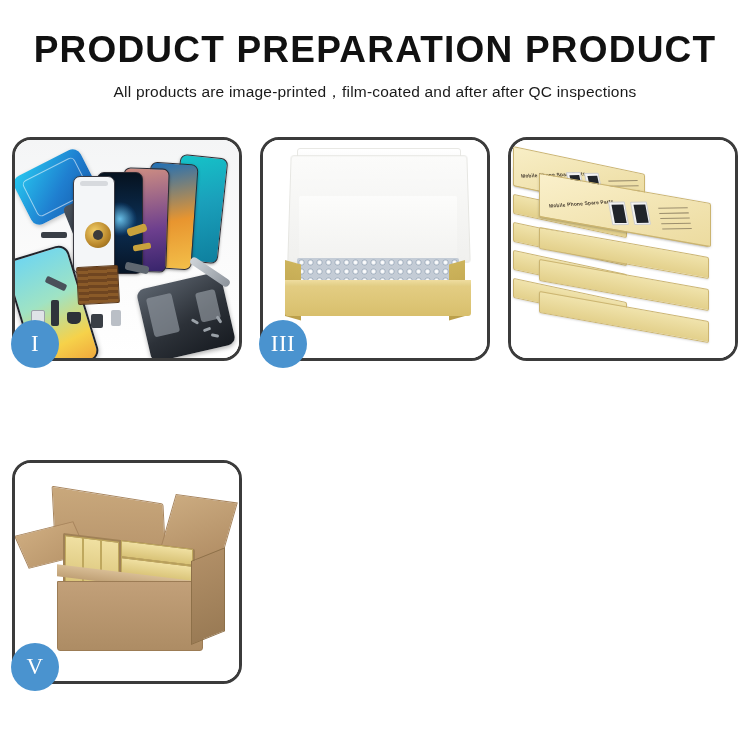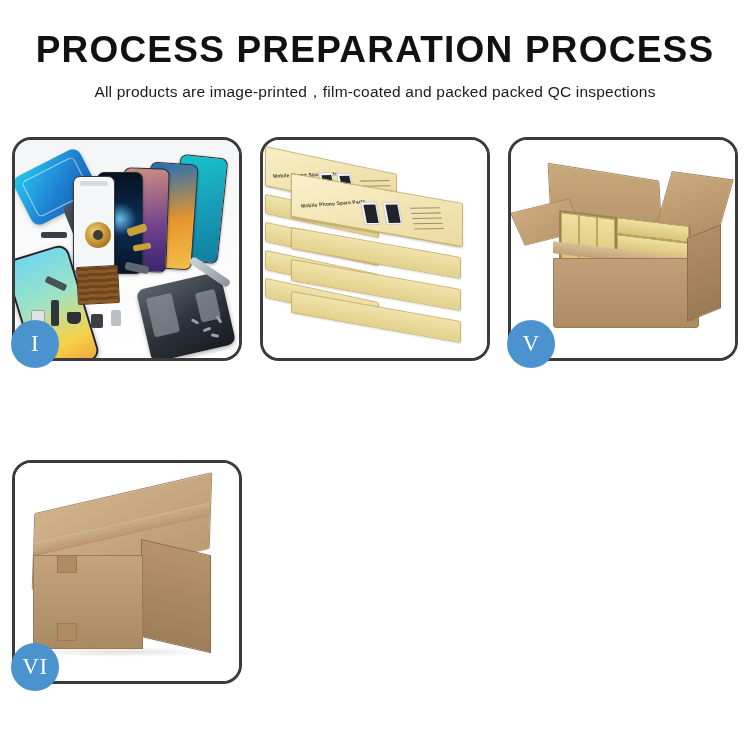--- a/index.html
+++ b/index.html
@@ -339,22 +339,22 @@
     position:absolute;left:14px;bottom:24px;width:186px;height:10px;
     background:radial-gradient(ellipse at center,rgba(0,0,0,.12),transparent 70%);
   }
 </style>
 </head>
 <body>
 
 <div class="page">
 
   <div class="header">
-    <div class="title">PROCESS PREPARATION PROCESS</div>
-    <div class="subtitle">All products are image-printed，film-coated and packed packed QC inspections</div>
+    <div class="title">PRODUCT PREPARATION PRODUCT</div>
+    <div class="subtitle">All products are image-printed，film-coated and after after QC inspections</div>
   </div>
 
   <div class="grid">
 
     <div class="panel">
       <div class="panel-inner p1">
         <div class="blue-film"></div>
         <div class="dark-slab"></div>
         <div class="phone-fan">
           <div class="fan-ph fan1"></div>
@@ -382,20 +382,33 @@
             <span></span>
             <span></span>
             <span></span>
             <span></span>
           </div>
       </div>
       <div class="badge">I</div>
     </div>
 
 
+    <div class="panel">
+      <div class="panel-inner p3">
+        <div class="lid-flap"></div>
+        <div class="lid-back"></div>
+        <div class="foam"></div>
+        <div class="bw-inner"></div>
+        <div class="box-left3"></div>
+        <div class="box-right3"></div>
+        <div class="box-rim3"></div>
+        <div class="box-front3"></div>
+      </div>
+      <div class="badge">III</div>
+    </div>
 
     <div class="panel">
       <div class="panel-inner p4">
         <div class="stackwrap">
           <div class="sbox L5"></div>
           <div class="sbox L4"></div>
           <div class="sbox L3"></div>
           <div class="sbox L2"></div>
           <div class="sbox L1"></div>
 
@@ -449,27 +462,15 @@
           <div class="goldrow" style="left:58px;top:17px;width:70px;height:15px;"></div>
           <div class="goldrow" style="left:58px;top:34px;width:70px;height:15px;"></div>
         </div>
         <div class="c5-rim"></div>
         <div class="c5-front"></div>
         <div class="c5-side"></div>
       </div>
       <div class="badge">V</div>
     </div>
 
-    <div class="panel">
-      <div class="panel-inner p6">
-        <div class="c6-top"></div>
-        <div class="c6-tape"></div>
-        <div class="c6-side"></div>
-        <div class="c6-front"></div>
-        <div class="c6-seal s1"></div>
-        <div class="c6-seal s2"></div>
-        <div class="c6-shadow"></div>
-      </div>
-      <div class="badge">VI</div>
-    </div>
 
   </div>
 </div>
 
 </body></html>

